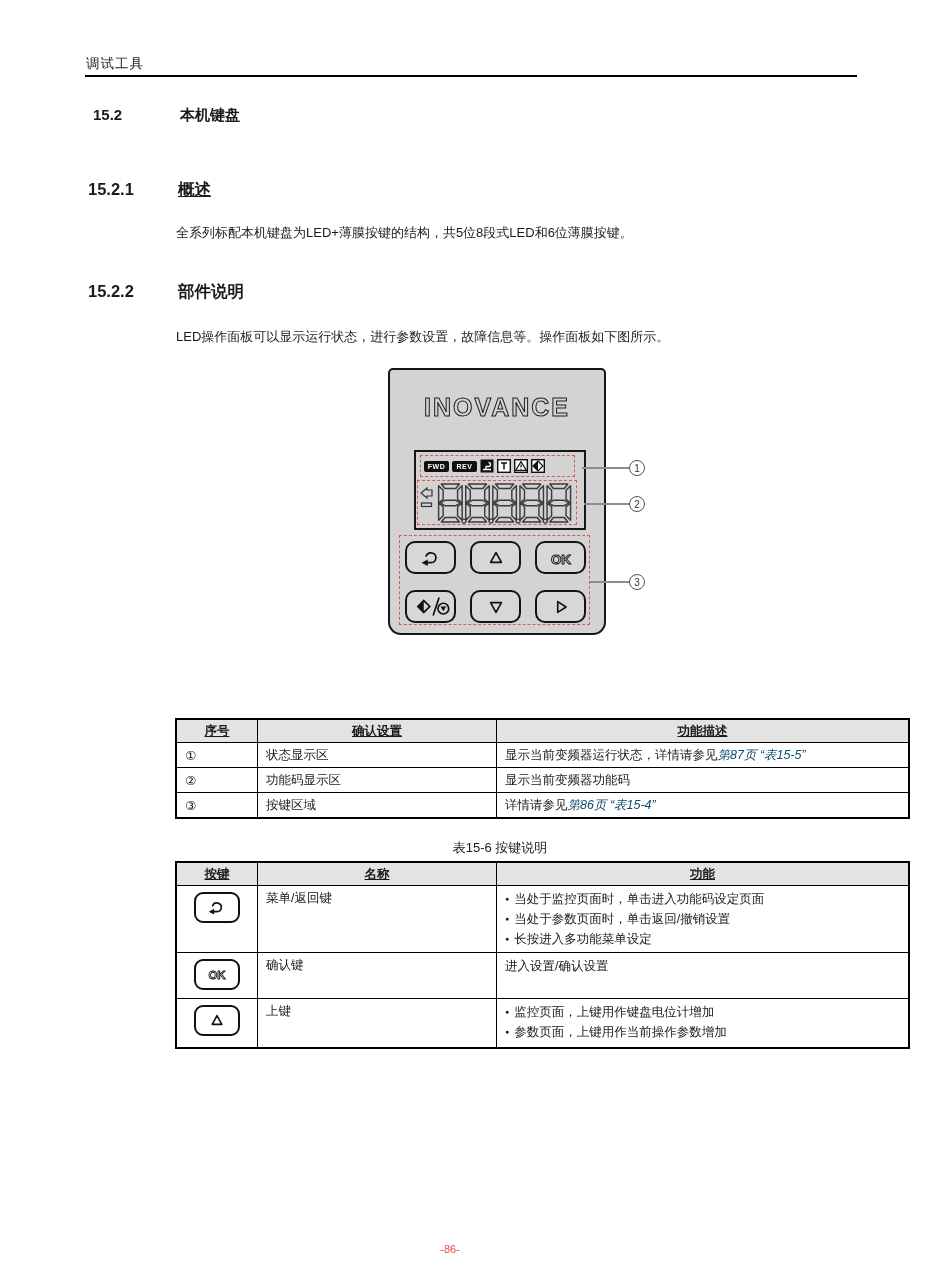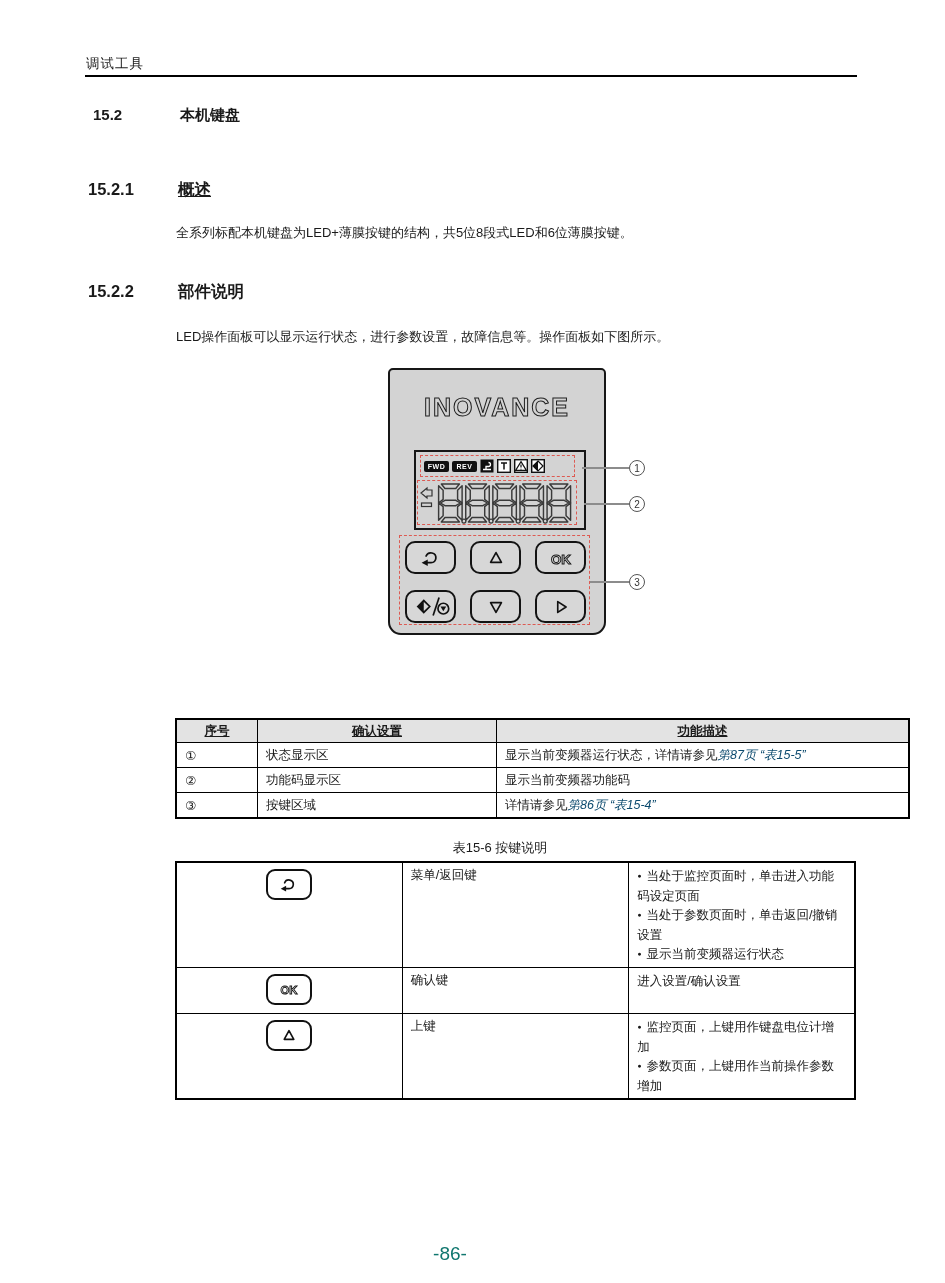--- a/index.html
+++ b/index.html
@@ -84,21 +84,21 @@
   .tkey {
     width:42px; height:27px; border:2px solid #111; border-radius:9px; background:#fff;
     display:flex; align-items:center; justify-content:center; margin:0 auto;
   }
   ul.fn { margin:0; padding:0; list-style:none; line-height:19px; }
   ul.fn li.b::before { content:"●"; font-size:7px; margin-right:5px; position:relative; top:-2px; }
   #t4r1 td { height:58px; } #t4r2 td { height:37px; }
   #t4r3 td { height:40px; } #t4r4 td { height:40px; }
   .vt { vertical-align:top !important; padding-top:4px !important; }
 
-  .footer { left:0; top:1243px; width:900px; text-align:center; font-size:19px; color:#0f766e; }
+  .footer { left:0; top:1243px; width:900px; text-align:center; font-size:11px; color:#ef4444; }
 </style>
 </head>
 <body>
 
 <div id="canvas">
 
   <div class="abs header-text">调试工具</div>
   <div class="abs header-rule"></div>
 
   <div class="abs h1">
@@ -247,35 +247,40 @@
       <td>按键区域</td>
       <td><span>详情请参见</span><span class="doclink">第86页 “表15-4”</span></td>
     </tr>
   </tbody>
     </table>
 
   <div class="abs center-cap" id="t4-caption">表15-6 按键说明</div>
 
   <table class="doc" id="table4">
     <tbody>
+        <tr>
+      <th class="c-no">按键</th>
+      <th class="c-name">名称</th>
+      <th class="c-desc">功能</th>
+    </tr>
     <tr id="t4r1">
       <td class="tkey-cell">
         <div class="tkey">
           <svg width="30" height="21" viewBox="0 0 47 29">
             <path d="M18 21 h5.5 a7 6.8 0 1 0 -6.8 -9.2" fill="none" stroke="#111" stroke-width="2.6" stroke-linecap="round"></path>
             <polygon points="19,16.5 10.5,21 19,25.5" fill="#111"></polygon>
           </svg>
         </div>
       </td>
       <td class="vt">菜单/返回键</td>
       <td class="vt">
         <ul class="fn">
           <li class="b">当处于监控页面时，单击进入功能码设定页面</li>
           <li class="b">当处于参数页面时，单击返回/撤销设置</li>
-          <li class="b">显示当前变频器运行状态</li>
+          <li class="b">长按进入多功能菜单设定</li>
         </ul>
       </td>
     </tr>
     <tr id="t4r2">
       <td class="tkey-cell">
         <div class="tkey">
           <svg width="32" height="21" viewBox="0 0 48 29">
             <text x="24" y="21.5" text-anchor="middle" font-size="17" font-weight="bold" fill="none" stroke="#111" stroke-width="1.4">OK</text>
           </svg>
         </div>

